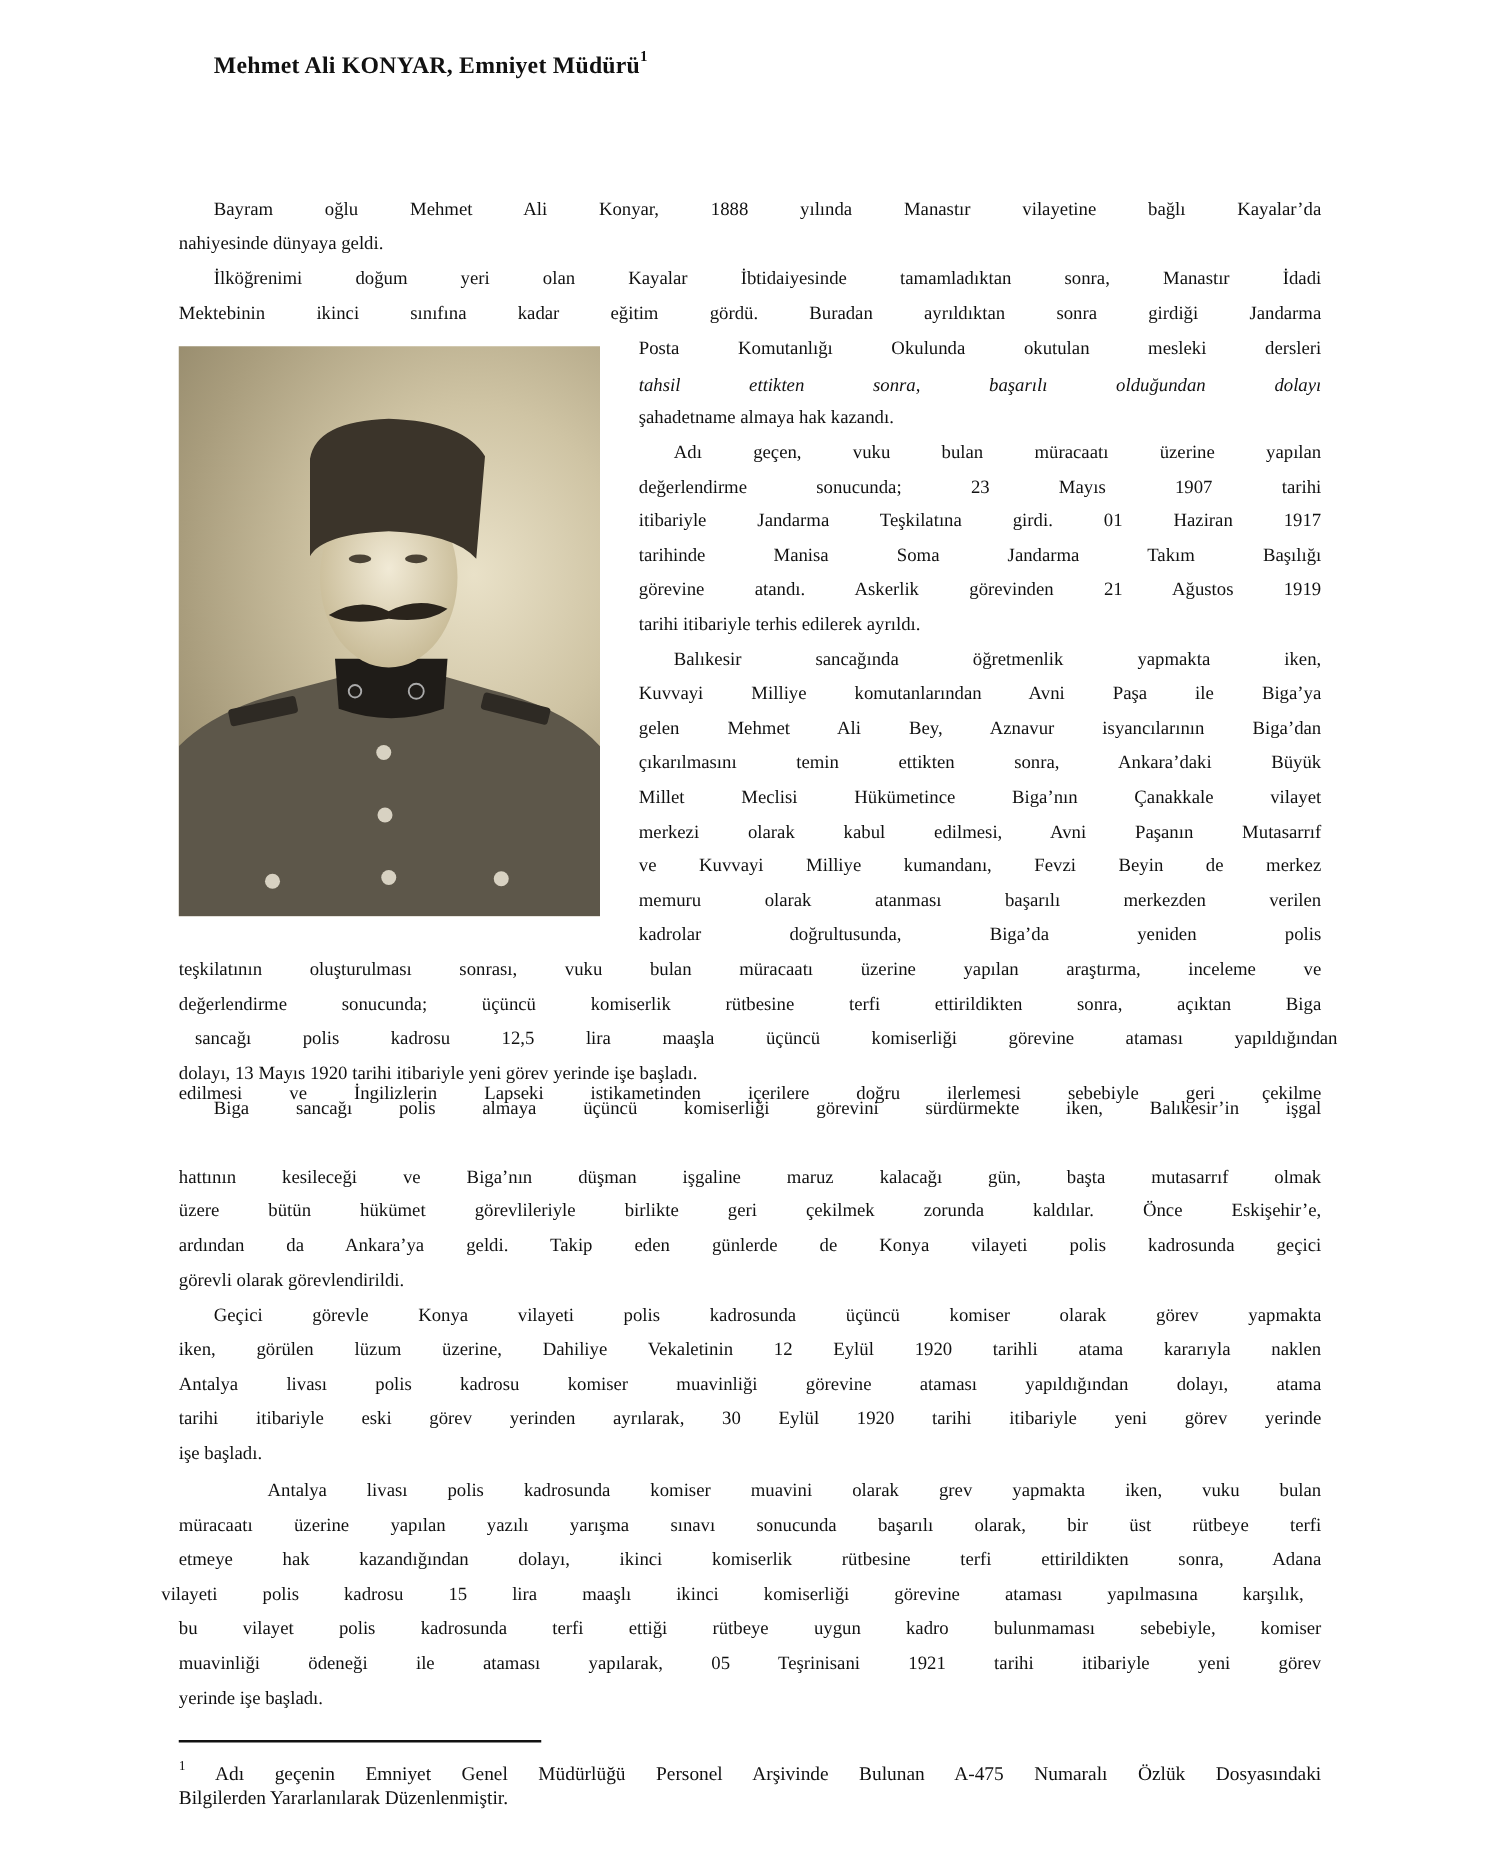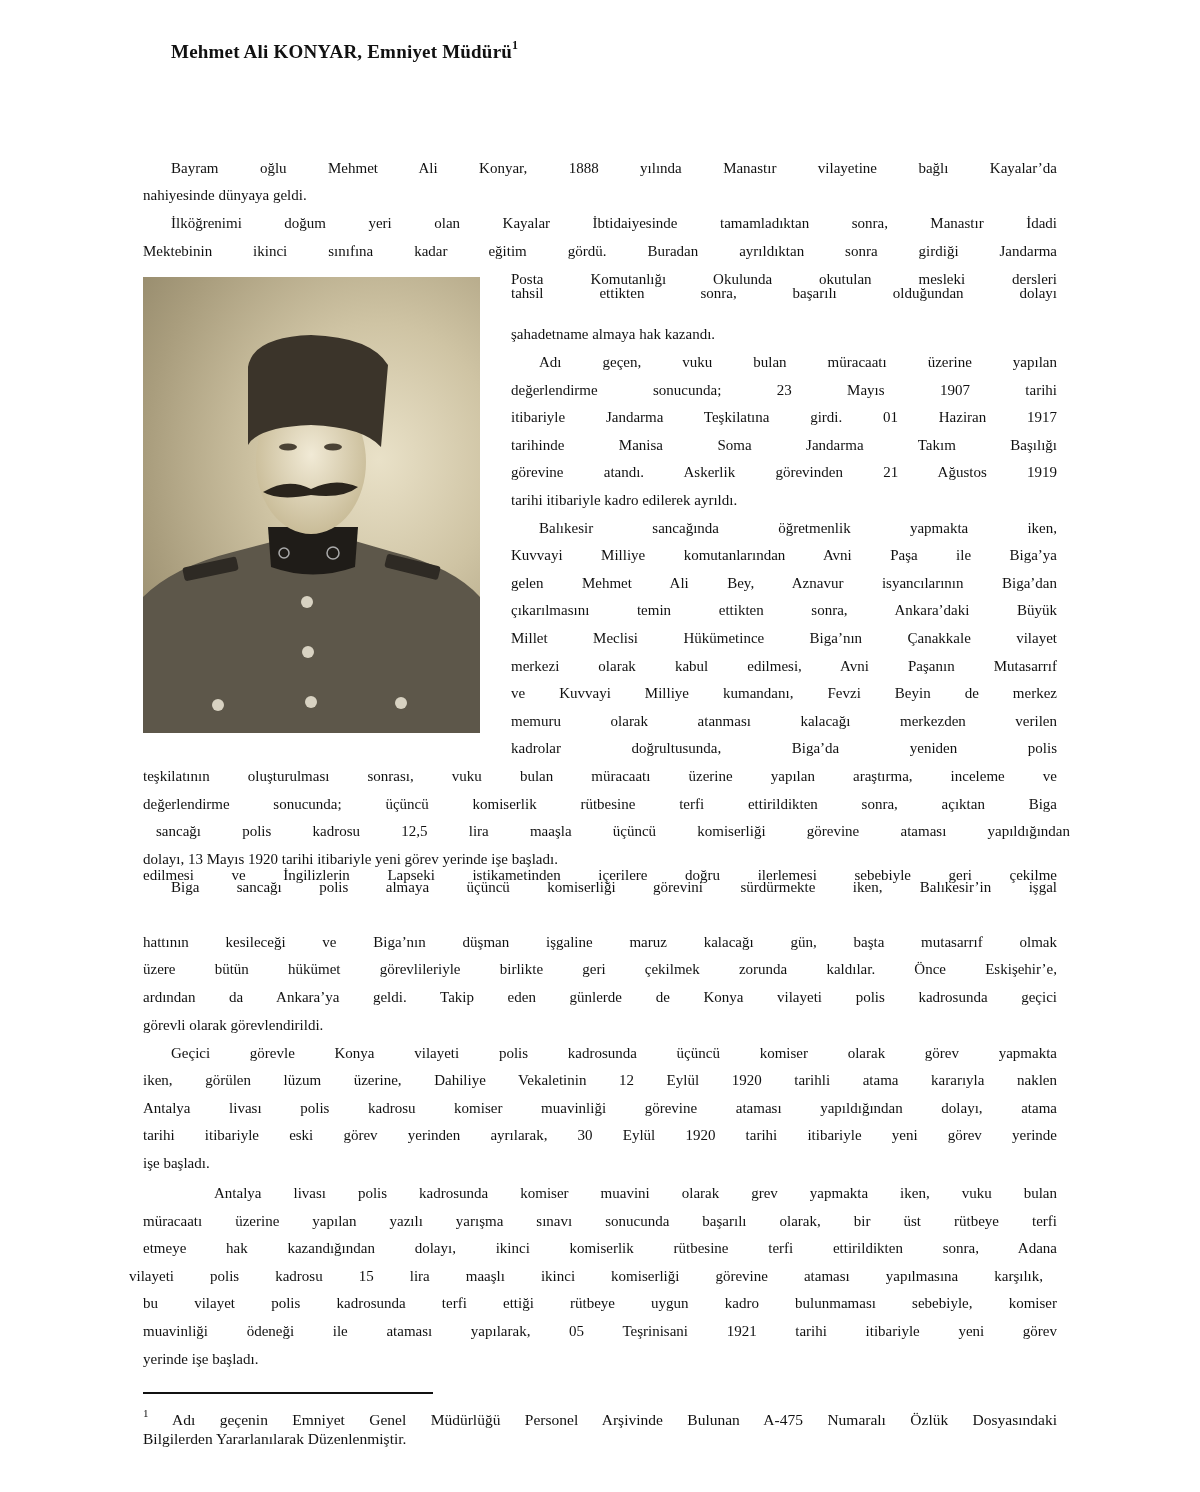--- a/index.html
+++ b/index.html
@@ -54,38 +54,38 @@
     <path d="M105 90 Q110 60 168 58 Q228 60 245 88 L238 170 Q220 150 168 148 Q115 150 105 168 Z" fill="#3b342a"></path>
   </svg>
 </div>
 
 <div class="line just" style="left:171px;top:155px;width:886px;">Bayram oğlu Mehmet Ali Konyar, 1888 yılında Manastır vilayetine bağlı Kayalar’da</div>
 <div class="line" style="left:143px;top:182px;">nahiyesinde dünyaya geldi.</div>
 
 <div class="line just" style="left:171px;top:210px;width:886px;">İlköğrenimi doğum yeri olan Kayalar İbtidaiyesinde tamamladıktan sonra, Manastır İdadi</div>
 <div class="line just" style="left:143px;top:238px;width:914px;">Mektebinin ikinci sınıfına kadar eğitim gördü. Buradan ayrıldıktan sonra girdiği Jandarma</div>
 <div class="line just" style="left:511px;top:266px;width:546px;">Posta Komutanlığı Okulunda okutulan mesleki dersleri</div>
-<div class="line just" style="left:511px;top:280px;width:546px;">tahsil ettikten sonra, başarılı olduğundan dolayı</div>
+<div class="line just" style="left:511px;top:296px;width:546px;font-style:italic;">tahsil ettikten sonra, başarılı olduğundan dolayı</div>
 <div class="line" style="left:511px;top:321px;">şahadetname almaya hak kazandı.</div>
 
 <div class="line just" style="left:539px;top:349px;width:518px;">Adı geçen, vuku bulan müracaatı üzerine yapılan</div>
 <div class="line just" style="left:511px;top:377px;width:546px;">değerlendirme sonucunda; 23 Mayıs 1907 tarihi</div>
 <div class="line just" style="left:511px;top:404px;width:546px;">itibariyle Jandarma Teşkilatına girdi. 01 Haziran 1917</div>
 <div class="line just" style="left:511px;top:432px;width:546px;">tarihinde Manisa Soma Jandarma Takım Başılığı</div>
 <div class="line just" style="left:511px;top:459px;width:546px;">görevine atandı. Askerlik görevinden 21 Ağustos 1919</div>
-<div class="line" style="left:511px;top:487px;">tarihi itibariyle kadro edilerek ayrıldı.</div>
+<div class="line" style="left:511px;top:487px;">tarihi itibariyle terhis edilerek ayrıldı.</div>
 
 <div class="line just" style="left:539px;top:515px;width:518px;">Balıkesir sancağında öğretmenlik yapmakta iken,</div>
 <div class="line just" style="left:511px;top:542px;width:546px;">Kuvvayi Milliye komutanlarından Avni Paşa ile Biga’ya</div>
 <div class="line just" style="left:511px;top:570px;width:546px;">gelen Mehmet Ali Bey, Aznavur isyancılarının Biga’dan</div>
 <div class="line just" style="left:511px;top:597px;width:546px;">çıkarılmasını temin ettikten sonra, Ankara’daki Büyük</div>
 <div class="line just" style="left:511px;top:625px;width:546px;">Millet Meclisi Hükümetince Biga’nın Çanakkale vilayet</div>
 <div class="line just" style="left:511px;top:653px;width:546px;">merkezi olarak kabul edilmesi, Avni Paşanın Mutasarrıf</div>
 <div class="line just" style="left:511px;top:680px;width:546px;">ve Kuvvayi Milliye kumandanı, Fevzi Beyin de merkez</div>
-<div class="line just" style="left:511px;top:708px;width:546px;">memuru olarak atanması kalacağı merkezden verilen</div>
+<div class="line just" style="left:511px;top:708px;width:546px;">memuru olarak atanması başarılı merkezden verilen</div>
 <div class="line just" style="left:511px;top:735px;width:546px;">kadrolar doğrultusunda, Biga’da yeniden polis</div>
 <div class="line just" style="left:143px;top:763px;width:914px;">teşkilatının oluşturulması sonrası, vuku bulan müracaatı üzerine yapılan araştırma, inceleme ve</div>
 <div class="line just" style="left:143px;top:791px;width:914px;">değerlendirme sonucunda; üçüncü komiserlik rütbesine terfi ettirildikten sonra, açıktan Biga</div>
 <div class="line just" style="left:143px;top:818px;width:914px;margin-left:13px;">sancağı polis kadrosu 12,5 lira maaşla üçüncü komiserliği görevine ataması yapıldığından</div>
 <div class="line" style="left:143px;top:846px;">dolayı, 13 Mayıs 1920 tarihi itibariyle yeni görev yerinde işe başladı.</div>
 
 <div class="line just" style="left:171px;top:874px;width:886px;">Biga sancağı polis almaya üçüncü komiserliği görevini sürdürmekte iken, Balıkesir’in işgal</div>
 <div class="line just" style="left:143px;top:862px;width:914px;">edilmesi ve İngilizlerin Lapseki istikametinden içerilere doğru ilerlemesi sebebiyle geri çekilme</div>
 <div class="line just" style="left:143px;top:929px;width:914px;">hattının kesileceği ve Biga’nın düşman işgaline maruz kalacağı gün, başta mutasarrıf olmak</div>
 <div class="line just" style="left:143px;top:956px;width:914px;">üzere bütün hükümet görevlileriyle birlikte geri çekilmek zorunda kaldılar. Önce Eskişehir’e,</div>

